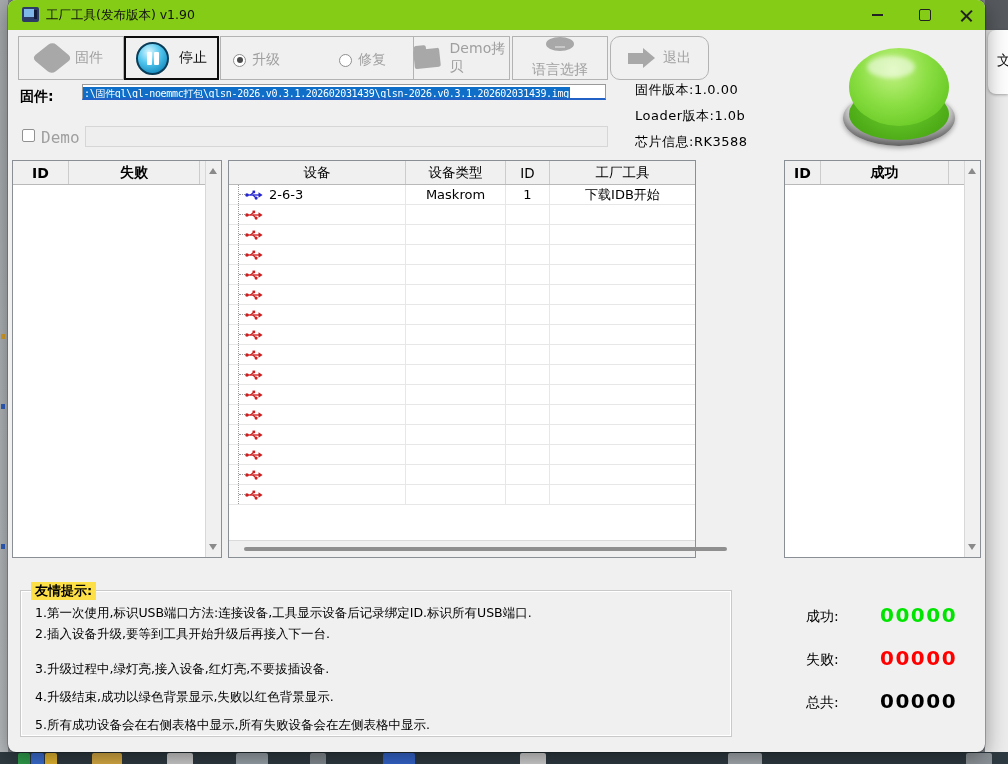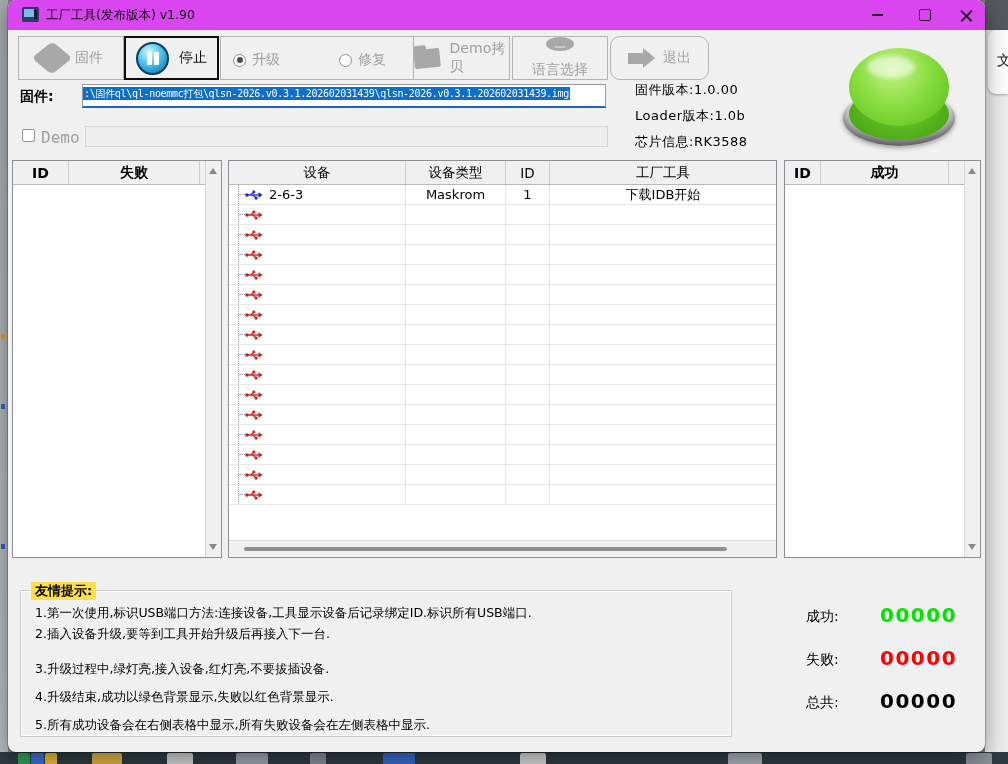--- a/index.html
+++ b/index.html
@@ -17,21 +17,21 @@
   .peek-text{position:absolute;left:9px;top:22px;font-size:14px;color:#111;}
   .taskbar{position:absolute;left:0;top:752px;width:1008px;height:12px;background:#2e3a41;}
   .tb-icon{position:absolute;top:1px;height:11px;border-radius:2px 2px 0 0;}
 
   
   .win{
     position:absolute;left:8px;top:0;width:977px;height:752px;
     background:#f0f0f0;border-radius:8px;overflow:hidden;
     box-shadow:0 6px 22px rgba(0,0,0,.40), 0 0 0 1px rgba(0,0,0,.22);
   }
-  .titlebar{position:absolute;left:0;top:0;width:977px;height:30px;background:#d946ef;}
+  .titlebar{position:absolute;left:0;top:0;width:977px;height:30px;background:#84cc16;}
   .app-icon{position:absolute;left:14px;top:7px;width:17px;height:15px;background:#2b3a66;border-radius:2px;}
   .app-icon::before{content:"";position:absolute;left:2px;top:2px;width:10px;height:8px;background:#7fb7e8;}
   .app-icon::after{content:"";position:absolute;left:12px;top:3px;width:3px;height:9px;background:#121c38;}
   .title-text{position:absolute;left:38px;top:7px;font-size:12.5px;color:#111;}
   .cap-btn{position:absolute;top:0;height:30px;display:flex;align-items:center;justify-content:center;}
   .cap-min{left:846px;width:46px;} .cap-max{left:894px;width:46px;} .cap-close{left:940px;width:37px;}
   .glyph-min{width:11px;height:1.5px;background:#222;}
   .glyph-max{width:10px;height:10px;border:1.3px solid #222;border-radius:2px;}
   .glyph-close{position:relative;width:13px;height:13px;}
   .glyph-close::before,.glyph-close::after{content:"";position:absolute;left:-1px;top:6px;width:15px;height:1.5px;background:#222;}
@@ -58,21 +58,21 @@
   .folder-ico{width:30px;height:19px;background:#a8a8a8;border-radius:2px;position:relative;transform:rotate(-6deg);}
   .folder-ico::before{content:"";position:absolute;left:1px;top:-4px;width:12px;height:5px;background:#a8a8a8;border-radius:2px 2px 0 0;}
   .globe-ico{width:28px;height:28px;border-radius:50%;background:#a8a8a8;position:relative;}
   .globe-ico::after{content:"";position:absolute;left:9px;bottom:3px;width:10px;height:2px;background:#c9c9c9;}
   .exit-ico{position:relative;width:15px;height:11px;background:#a8a8a8;margin-right:10px;}
   .exit-ico::after{content:"";position:absolute;right:-12px;top:-5px;width:0;height:0;
                    border-left:12px solid #a8a8a8;border-top:10.5px solid transparent;border-bottom:10.5px solid transparent;}
 
   
   .fw-label{position:absolute;left:12px;top:88px;font-size:14px;font-weight:bold;color:#000;}
-  .fw-field{position:absolute;left:74px;top:84px;width:524px;height:24px;background:#fff;box-sizing:border-box;
+  .fw-field{position:absolute;left:74px;top:84px;width:524px;height:16px;background:#fff;box-sizing:border-box;
             border:1px solid #9a9a9a;border-bottom:2px solid #2161c6;overflow:hidden;white-space:nowrap;
             font-family:"DejaVu Sans Mono","Liberation Mono",monospace;font-size:10px;line-height:17px;}
   .fw-field .sel{background:#0f6ec8;color:#fff;letter-spacing:-0.3px;padding:1px 1px;}
   .info-line{position:absolute;left:627px;font-size:13px;color:#000;letter-spacing:0.5px;}
   .info-1{top:81px;} .info-2{top:107px;} .info-3{top:133px;}
 
   
   .light{position:absolute;left:833px;top:44px;width:116px;height:106px;}
   .light .rim{position:absolute;left:2px;top:46px;width:112px;height:56px;border-radius:50%;
               background:linear-gradient(#f2f2f2,#8e8e8e);box-shadow:inset 0 -4px 7px rgba(0,0,0,.35),0 2px 5px rgba(0,0,0,.35);}
@@ -85,21 +85,21 @@
 
   
   .demo-check{position:absolute;left:14px;top:129px;width:13px;height:13px;background:#fff;border:1px solid #919191;box-sizing:border-box;border-radius:2px;}
   .demo-label{position:absolute;left:33px;top:128px;font-size:16px;color:#9f9f9f;font-family:"DejaVu Sans Mono","Liberation Mono",monospace;}
   .demo-field{position:absolute;left:77px;top:126px;width:523px;height:21px;background:#eeeeee;border:1px solid #d6d6d6;box-sizing:border-box;}
 
   
   .tablebox{position:absolute;top:160px;height:398px;background:#fff;border:1px solid #8a8f96;box-sizing:border-box;}
   .fail-table{left:4px;width:210px;}
   .success-table{left:776px;width:197px;}
-  .device-table{left:220px;width:549px;}
+  .device-table{left:220px;width:468px;}
   .thead{display:flex;height:24px;background:#f0f0f0;border-bottom:1px solid #b9b9b9;box-sizing:border-box;}
   .th{display:flex;align-items:center;justify-content:center;font-size:13.5px;color:#000;border-right:1px solid #cccccc;box-sizing:border-box;height:100%;}
   .th-bold{font-weight:bold;font-size:14px;}
   .vscroll{position:absolute;right:0;top:0;bottom:0;width:15px;background:#f0f0f0;border-left:1px solid #d8d8d8;}
   .arr{position:absolute;left:3px;width:0;height:0;border-left:4.5px solid transparent;border-right:4.5px solid transparent;}
   .arr-up{top:7px;border-bottom:6px solid #8a8a8a;}
   .arr-down{bottom:7px;border-top:6px solid #8a8a8a;}
   .dbody{position:absolute;left:0;top:24px;right:0;bottom:16px;overflow:hidden;background:#fff;}
   .drow{display:flex;height:20px;box-sizing:border-box;border-bottom:1px solid #e7e7e7;}
   .dcell{box-sizing:border-box;border-right:1px solid #e7e7e7;height:100%;display:flex;align-items:center;justify-content:center;font-size:13px;color:#000;}

